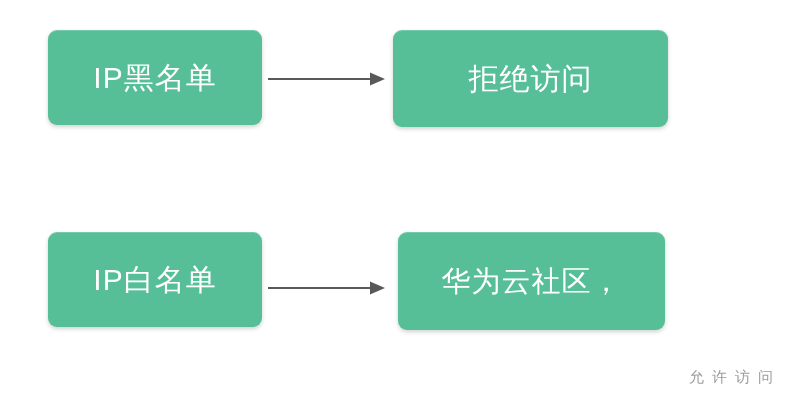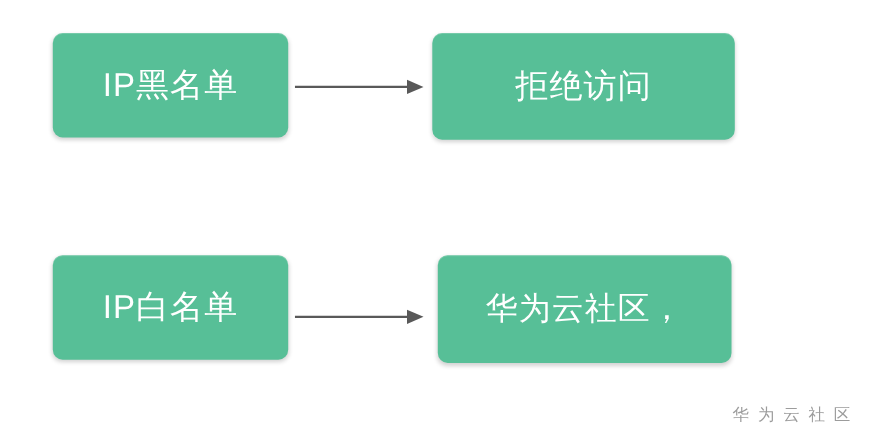--- a/index.html
+++ b/index.html
@@ -86,15 +86,15 @@
     <line x1="0" y1="8" x2="102" y2="8"></line>
     <path d="M102,1.5 L117,8 L102,14.5 Z"></path>
   </svg>
 
   <div class="node" id="node-allow">
     <div>
       <span class="line">华为云社区，</span>
     </div>
   </div>
 
-  <div class="watermark">华为云社区</div>
+  <div class="watermark">允许访问</div>
 
 </div>
 
 </body></html>

